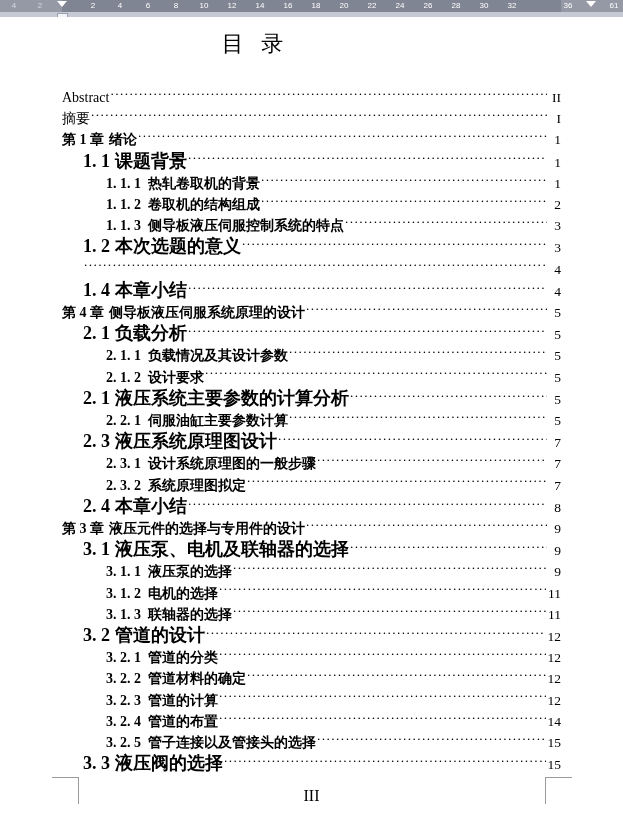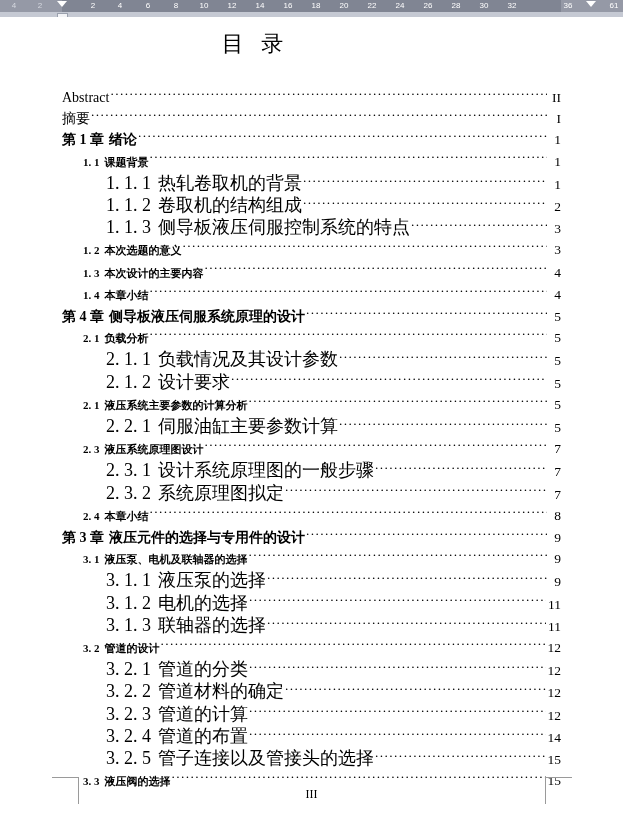--- a/index.html
+++ b/index.html
@@ -127,22 +127,22 @@
     min-width: 12px;
     padding-left: 1px;
   }
 
   
   .lvl1 { padding-left: 0px;  }
   .lvl2 { padding-left: 21px; }
   .lvl3 { padding-left: 44px; }
 
   .lvl1 .lbl { font-weight: bold; font-size: 14px; }
-  .lvl2 .lbl { font-weight: bold; font-size: 11px; }
-  .lvl3 .lbl { font-weight: normal; font-size: 18px; }
+  .lvl2 .lbl { font-weight: bold; font-size: 18px; }
+  .lvl3 .lbl { font-weight: bold; font-size: 14px; }
 
   .lvl1.plain .lbl { font-weight: normal; font-size: 14px; }
 
   .num { margin-right: 5px; }
   .lvl3 .num { margin-right: 7px; }
 
   
   .crop {
     position: absolute;
     width: 26px;
@@ -152,21 +152,21 @@
   }
   .crop.bl { border-width: 1px 0 0 1px; left: 52px;  top: 760px; border-width: 1px 1px 0 0; }
   .crop.br { border-width: 1px 1px 0 0; left: 545px; top: 760px; border-width: 1px 0 0 1px; }
 
   #footer-pg {
     position: absolute;
     top: 770px;
     left: 0;
     width: 623px;
     text-align: center;
-    font-size: 12px;
+    font-size: 16px;
     color: #000000;
     font-family: "Liberation Serif", "DejaVu Serif", serif;
   }
 </style>
 </head>
 <body>
 
 <div id="ruler-bar">
   <div class="ruler-track inactive" style="left:0px; width:62px;"></div>
   <div class="ruler-track active" style="left:62px; width:499px;"></div>
@@ -239,21 +239,20 @@
         <span class="lbl"><span class="num">1. 1. 3</span><span class="txt">侧导板液压伺服控制系统的特点</span></span>
         <span class="leader"></span>
         <span class="pg">3</span>
       </div>
       <div class="toc-row lvl2">
         <span class="lbl"><span class="num">1. 2</span><span class="txt">本次选题的意义</span></span>
         <span class="leader"></span>
         <span class="pg">3</span>
       </div>
       <div class="toc-row lvl2">
-        <span class="lbl"><span class="num">1. 3</span><span class="txt">本次设计的主要内容</span></span>
         <span class="leader"></span>
         <span class="pg">4</span>
       </div>
       <div class="toc-row lvl2">
         <span class="lbl"><span class="num">1. 4</span><span class="txt">本章小结</span></span>
         <span class="leader"></span>
         <span class="pg">4</span>
       </div>
       <div class="toc-row lvl1">
         <span class="lbl"><span class="num">第 4 章</span><span class="txt">侧导板液压伺服系统原理的设计</span></span>

